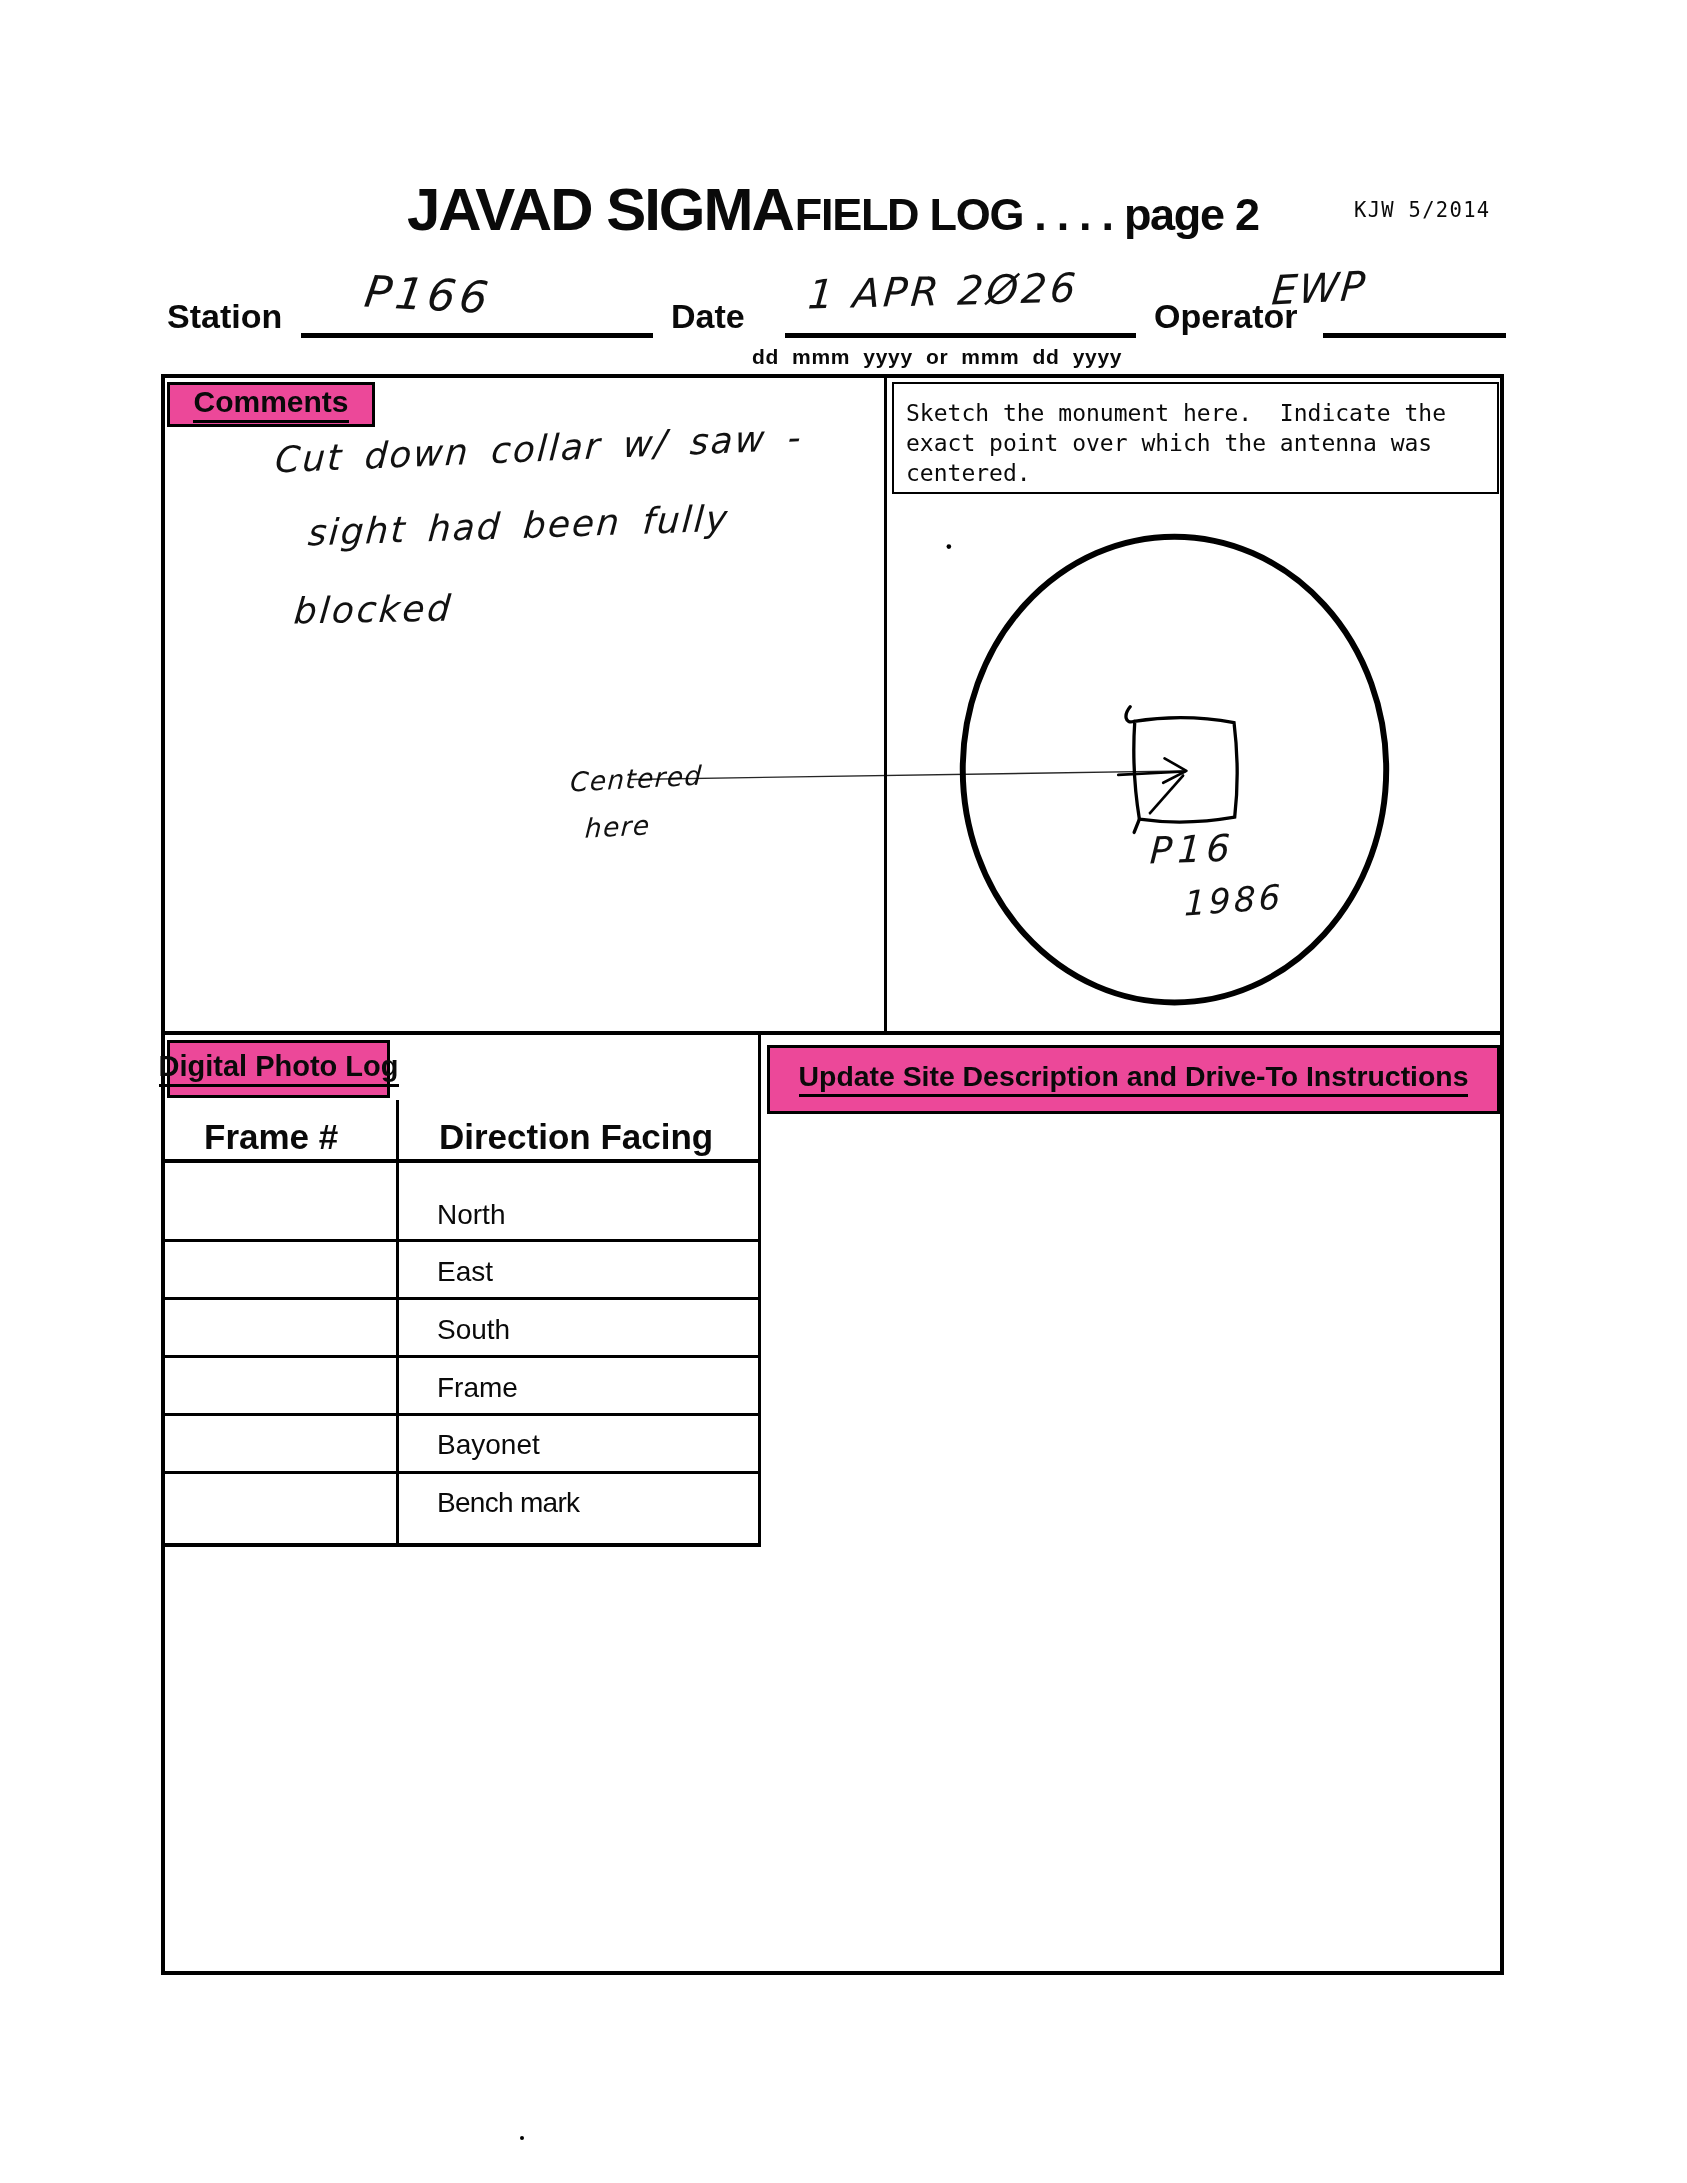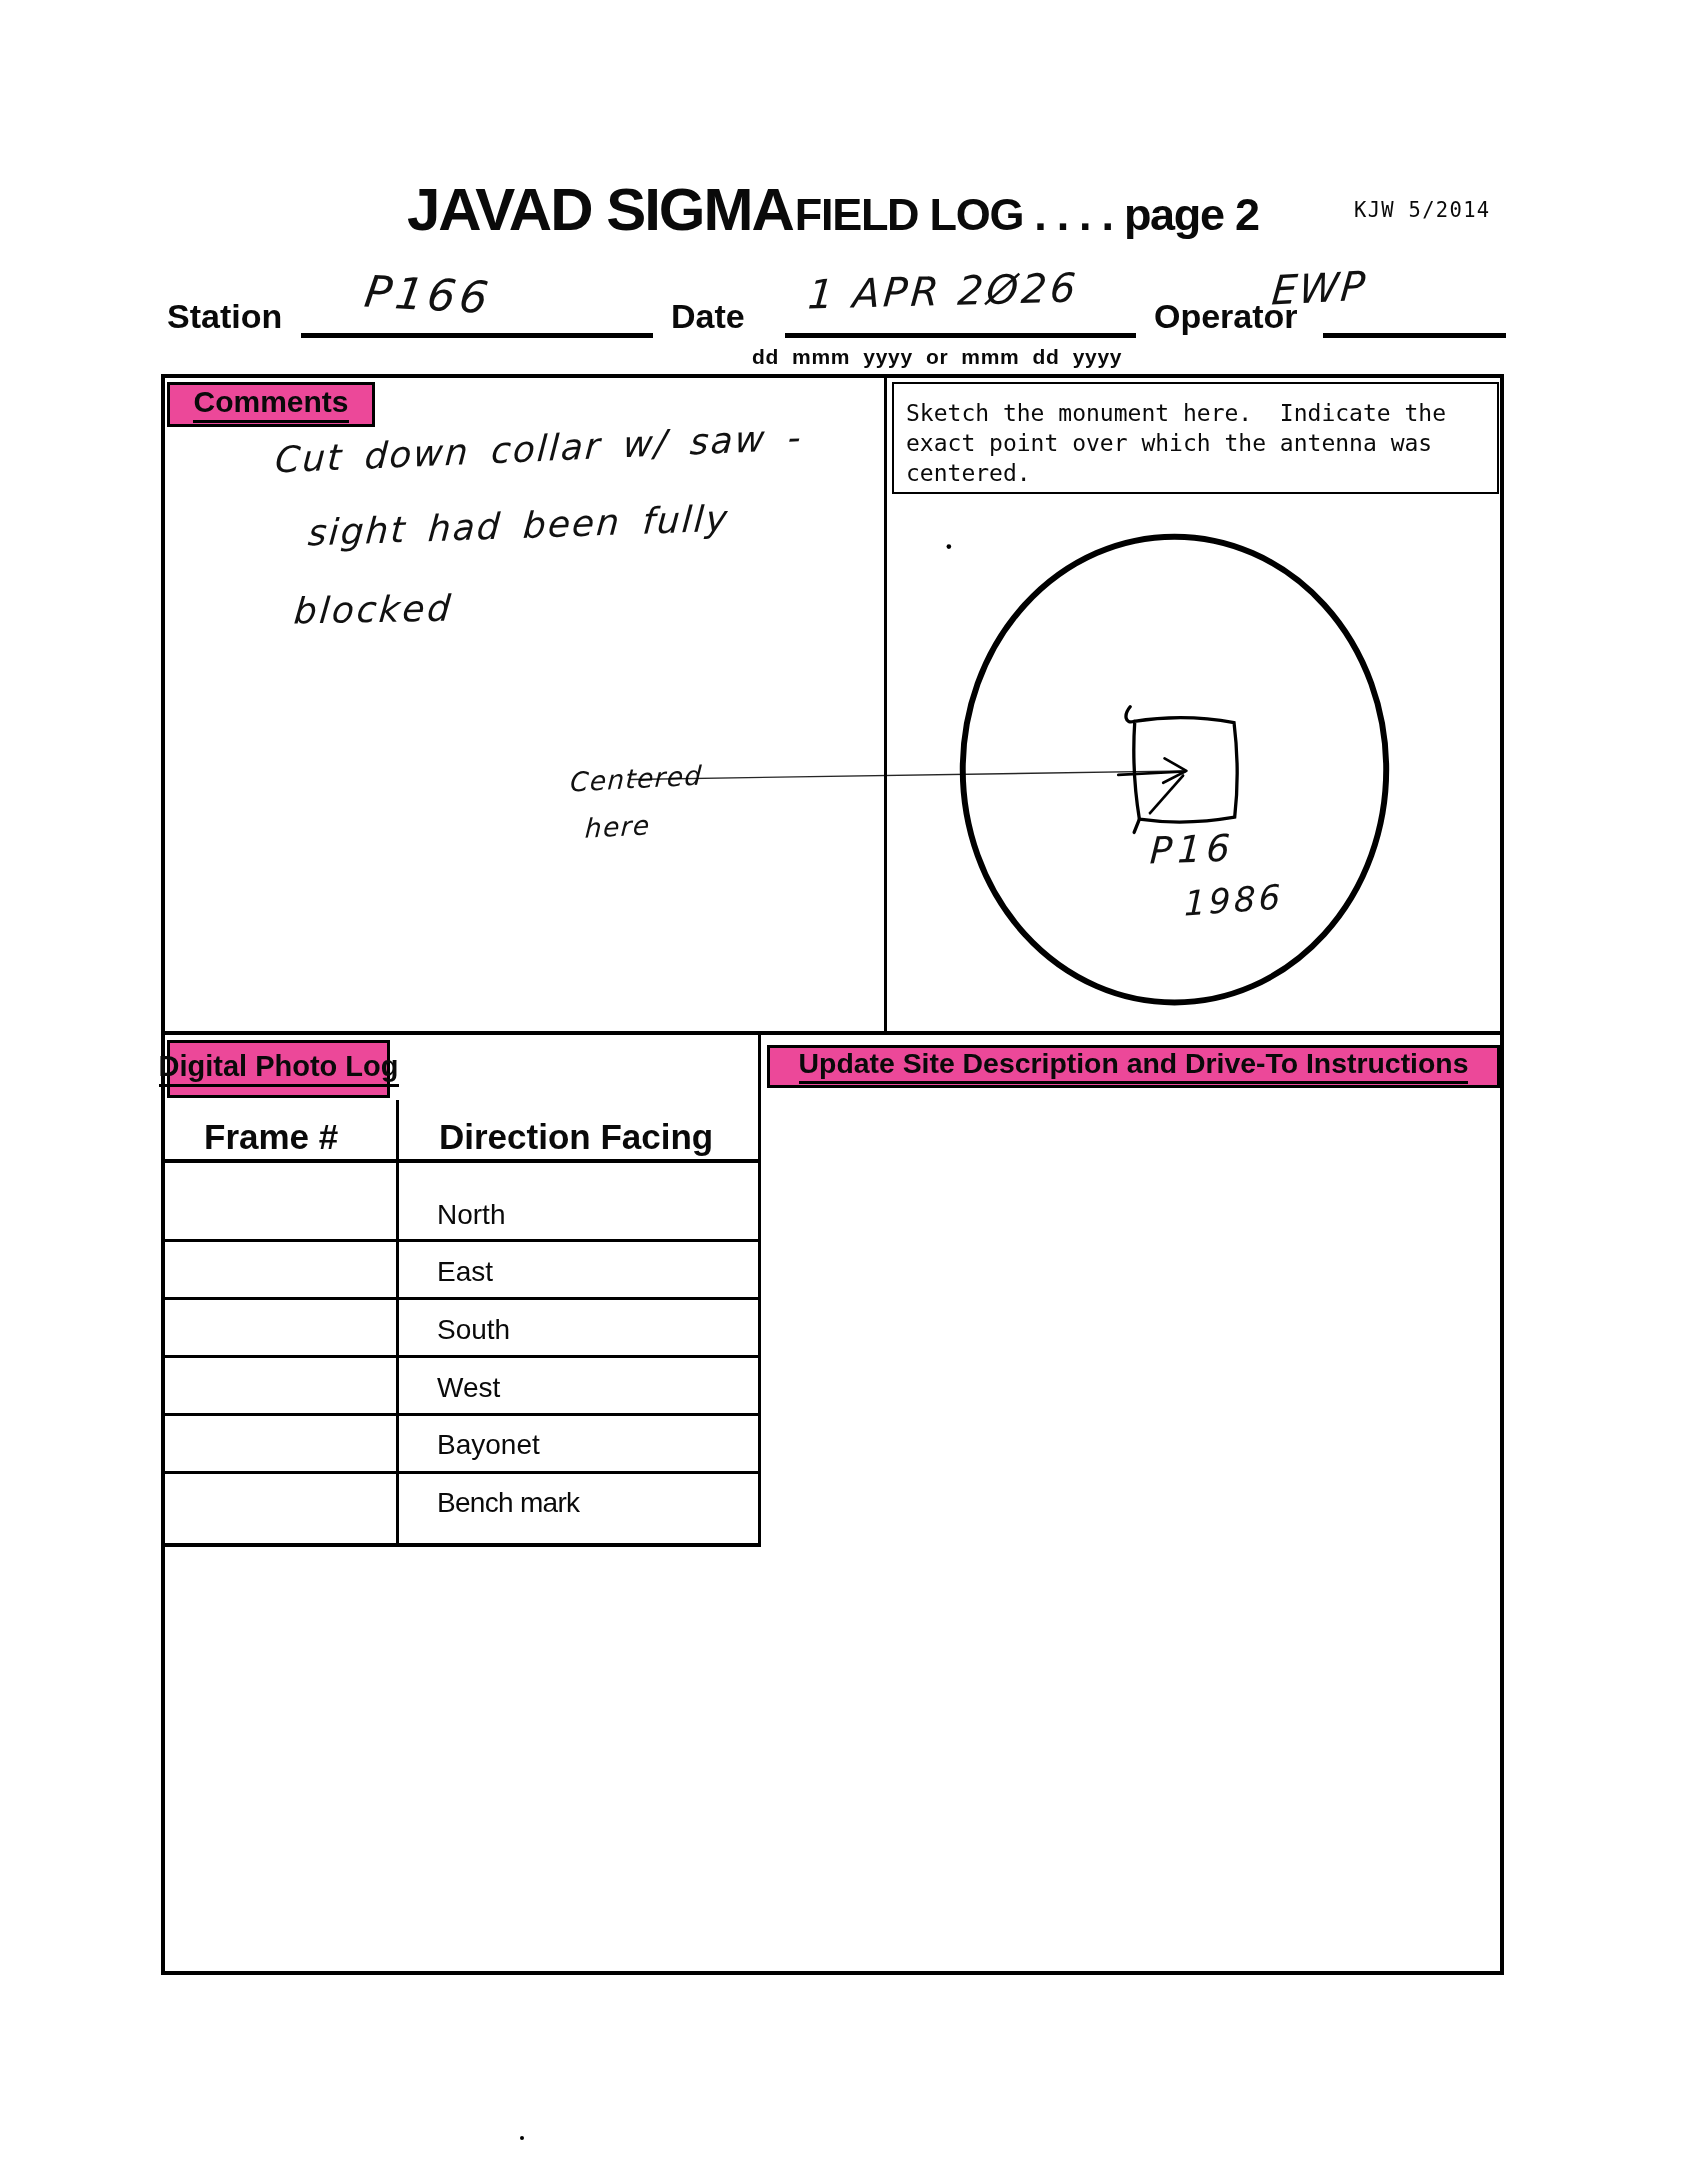--- a/index.html
+++ b/index.html
@@ -112,24 +112,24 @@
   <div class="abs bar" style="left:165px; top:1239px; width:596px; height:3.3px;"></div>
   <div class="abs bar" style="left:165px; top:1297px; width:596px; height:3.3px;"></div>
   <div class="abs bar" style="left:165px; top:1355px; width:596px; height:3.3px;"></div>
   <div class="abs bar" style="left:165px; top:1413px; width:596px; height:3.3px;"></div>
   <div class="abs bar" style="left:165px; top:1471px; width:596px; height:3.3px;"></div>
   <div class="abs bar" style="left:165px; top:1543px; width:596px; height:4px;"></div>
 
   <div class="abs td" style="left:437px; top:1201px;">North</div>
   <div class="abs td" style="left:437px; top:1258px;">East</div>
   <div class="abs td" style="left:437px; top:1316px;">South</div>
-  <div class="abs td" style="left:437px; top:1374px;">West</div>
+  <div class="abs td" style="left:437px; top:1374px;">Frame</div>
   <div class="abs td" style="left:437px; top:1431px;">Bayonet</div>
   <div class="abs td" style="left:437px; top:1489px; letter-spacing:-0.7px;">Bench mark</div>
 
-  <div class="abs box" style="left:767px; top:1045px; width:733px; height:43px;">
+  <div class="abs box" style="left:767px; top:1045px; width:733px; height:69px;">
     <span class="section-label ul" style="font-size:28.4px;">Update Site Description and Drive-To Instructions</span>
   </div>
 
   <div class="abs speck" style="left:520px; top:2136px; width:4px; height:4px;"></div>
 
 </div>
 
 
 </body></html>

